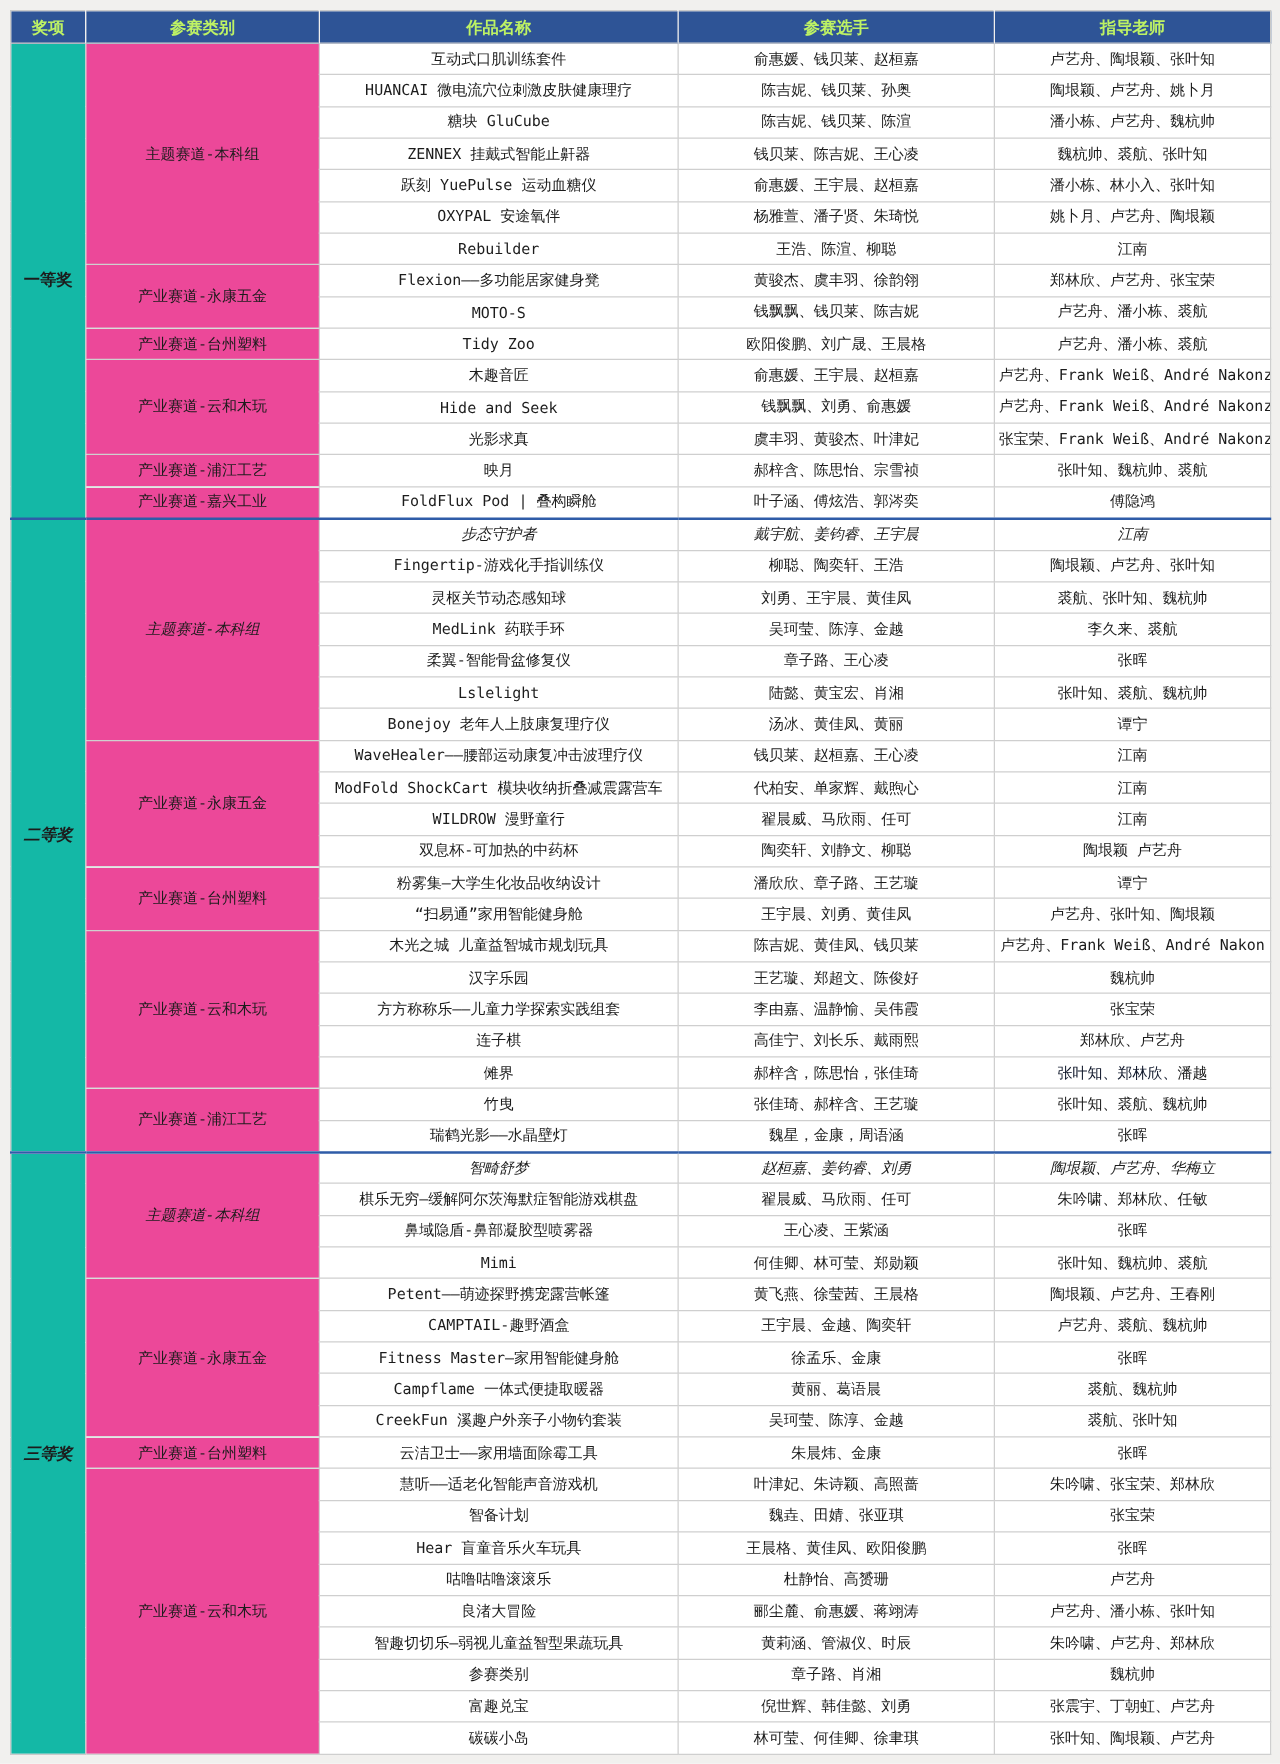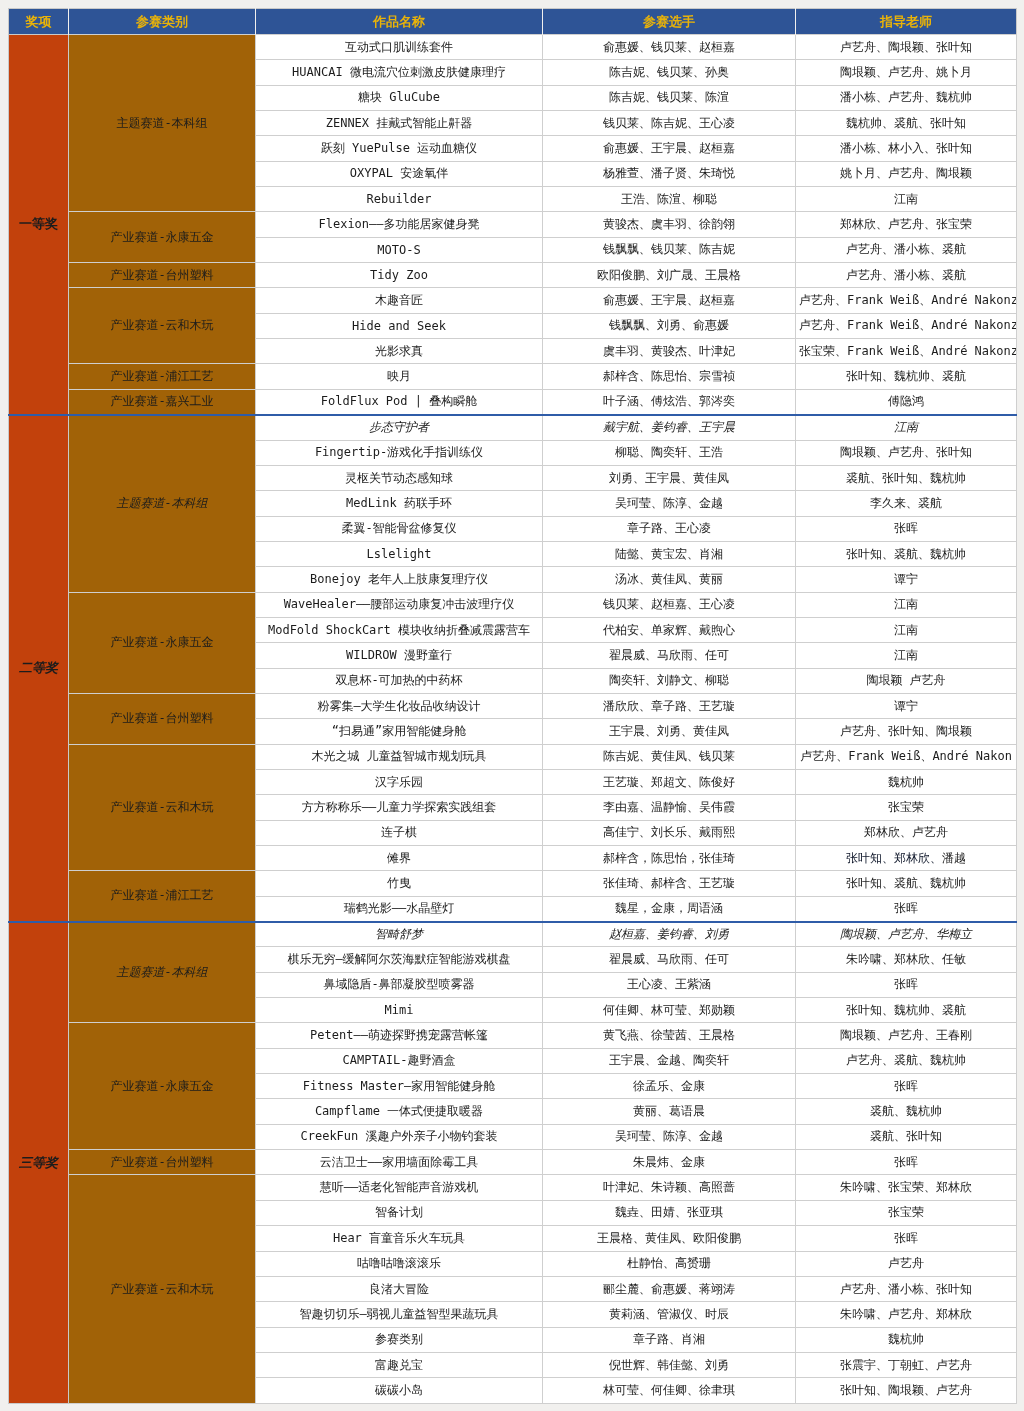--- a/index.html
+++ b/index.html
@@ -12,47 +12,47 @@
   table.awards{
     position:absolute;left:8px;top:8px;
     width:1008px;
     border-collapse:collapse;
     table-layout:fixed;
     background:#ffffff;
     border:1px solid #c9c9c9;
   }
   th{
     background:#2e5496;
-    color:#eab308;
+    color:#bef264;
     font-size:13px;
     font-weight:bold;
     height:25px;
     text-align:center;
     border-right:1px solid #f1f0ee;
     padding:0;
   }
   th:last-child{border-right:none;}
   td{
     font-size:12px;
     color:#1c1c1c;
     text-align:center;
     vertical-align:middle;
     border:1px solid #cfcfcf;
     padding:0 3px;
     overflow:hidden;
     white-space:nowrap;
   }
   tr.data-row{height:25.35px;}
   td.award{
-    background:#c2410c;
+    background:#14b8a6;
     font-weight:bold;
     font-size:13px;
     border:1px solid #c9c9c9;
   }
-  td.category{background:#a16207;}
+  td.category{background:#ec4899;}
   tr.section-start td{border-top:2px solid #2f5ca8;font-style:italic;}
   span.gray{color:#0f172a;}
 </style>
 </head>
 <body>
 
 <div class="page">
   <table class="awards">
     <colgroup>
       <col style="width:60px">

